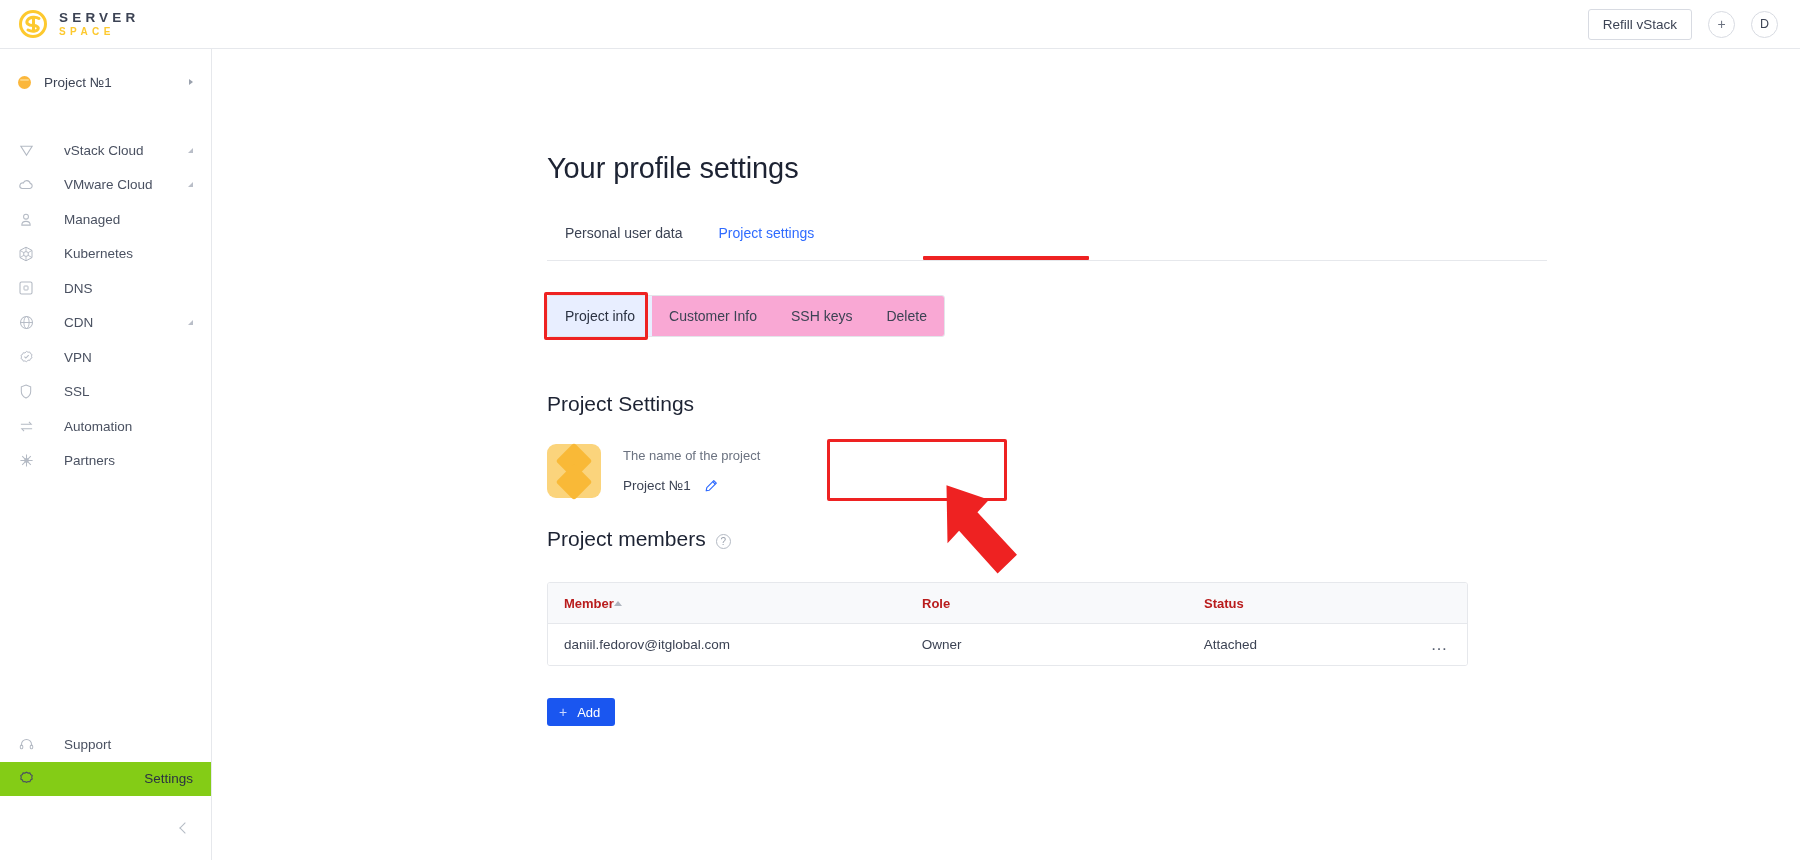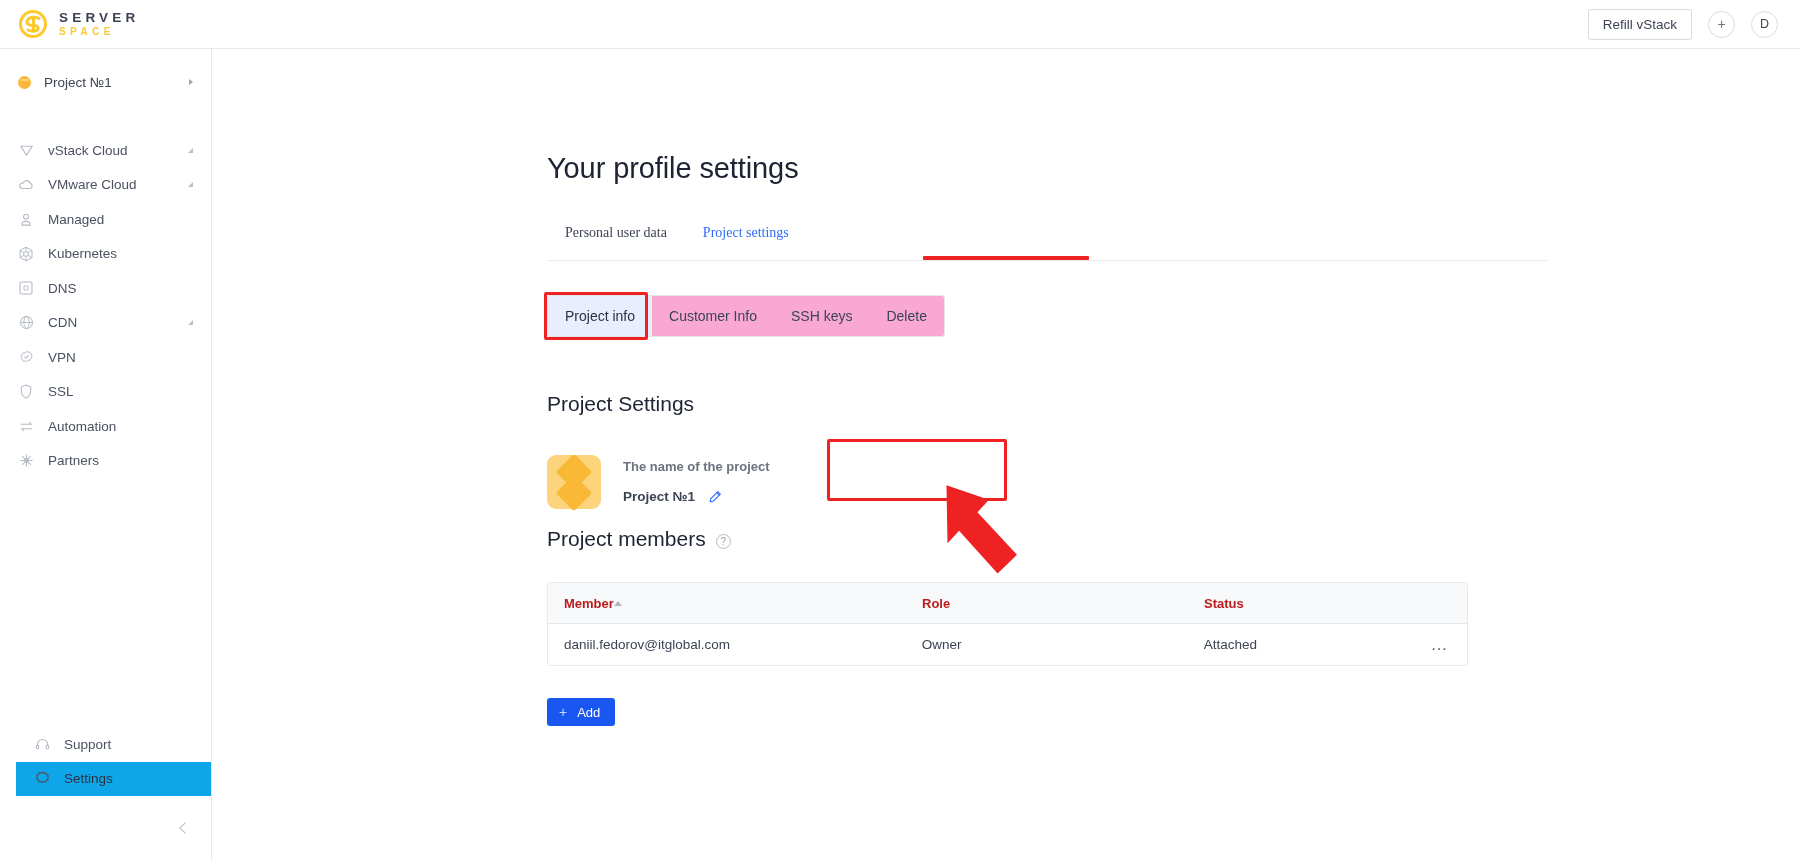--- a/index.html
+++ b/index.html
@@ -74,37 +74,37 @@
   #project-switcher .pname {
     font-size: 13.5px; color: #3c4354; flex: 1;
   }
   .caret-right {
     width: 0; height: 0; border-left: 4.5px solid #9aa1ad;
     border-top: 3.5px solid transparent; border-bottom: 3.5px solid transparent;
   }
   #nav-list { margin-top: 28px; }
   .nav-item {
     height: 34.5px; display: flex; align-items: center;
-    padding: 0 18px; gap: 14px; cursor: pointer;
-  }
-  .nav-item.active { background: #0ea5e9; }
+    padding: 0 18px; gap: 30px; cursor: pointer;
+  }
+  .nav-item.active { background: #84cc16; text-align: right; }
   .nav-ico {
     width: 16px; height: 16px; flex: none;
     display: flex; align-items: center; justify-content: center;
     color: #b4bac4;
   }
   .nav-ico svg { display: block; }
   .nav-label { font-size: 13.5px; color: #4a5161; flex: 1; }
   .nav-item.active .nav-label { color: #2b3242; }
   .expand-tri {
     width: 0; height: 0;
     border-left: 5px solid transparent;
     border-bottom: 5px solid #b9bec8;
   }
-  #nav-bottom { margin-top: auto; margin-left: 16px; }
+  #nav-bottom { margin-top: auto; }
   #collapse-row {
     height: 64px; display: flex; align-items: center;
     justify-content: flex-end; padding-right: 22px;
   }
   .chev-left {
     width: 8px; height: 8px; border-left: 1.6px solid #b4bac4;
     border-bottom: 1.6px solid #b4bac4; transform: rotate(45deg);
     cursor: pointer;
   }
 
@@ -116,21 +116,21 @@
   #page-title {
     position: absolute; left: 335px; top: 103px;
     font-size: 29px; font-weight: normal; color: #1d2333;
     letter-spacing: -0.1px;
   }
 
   
   #tabs {
     position: absolute; left: 335px; top: 170px; width: 1000px;
     height: 42px; border-bottom: 1px solid #e6e8ec;
-    display: flex; align-items: flex-start; gap: 0; font-family: Liberation Serif, serif;
+    display: flex; align-items: flex-start; gap: 0;
   }
   .tab {
     padding: 6px 18px 15px 18px; font-size: 14px;
     color: #3c4354; cursor: pointer; background: none;
     border: none; font-family: inherit;
   }
   .tab.active { color: #2f6bff; }
 
   
   #tab-annot {
@@ -156,22 +156,22 @@
     width: 104px; height: 48px; border: 3px solid #ee2222;
     border-radius: 2px; pointer-events: none;
   }
 
   
   #proj-settings-title {
     position: absolute; left: 335px; top: 343px;
     font-size: 21px; color: #1d2333; font-weight: normal;
   }
   #proj-card {
-    position: absolute; left: 335px; top: 406px;
-    display: flex; align-items: flex-start; gap: 22px; font-weight: bold;
+    position: absolute; left: 335px; top: 395px;
+    display: flex; align-items: flex-start; gap: 22px;
   }
   #proj-avatar {
     width: 54px; height: 54px; border-radius: 9px;
     background: #fbd47c; position: relative; flex: none;
   }
   .diamond {
     position: absolute; width: 26px; height: 26px;
     background: #f9b937; transform: rotate(45deg); border-radius: 3px;
   }
   #d-top { left: 14px; top: 4px; }

